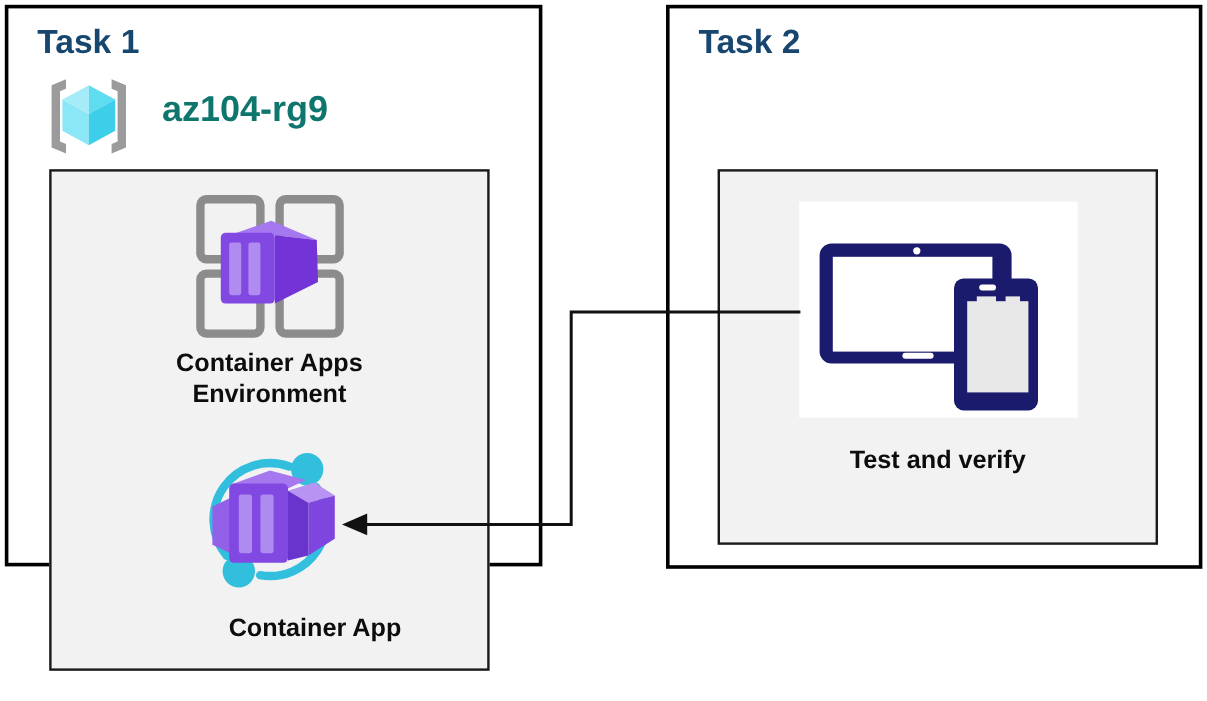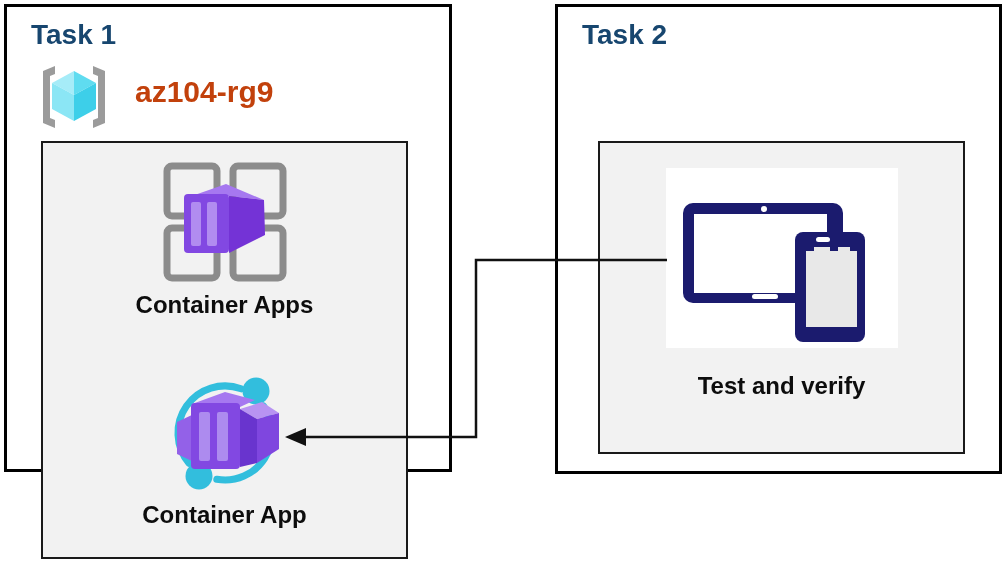--- a/index.html
+++ b/index.html
@@ -18,37 +18,37 @@
 
   .task-title {
     position:absolute; left:24px; top:12px;
     font-size:28px; font-weight:700; color:#17466F;
   }
 
   .rg-row { position:absolute; left:26px; top:54px; height:70px; }
   .rg-icon { position:absolute; left:0; top:2px; }
   .rg-name {
     position:absolute; left:102px; top:14px;
-    font-size:30px; font-weight:700; color:#c2410c; white-space:nowrap;
+    font-size:30px; font-weight:700; color:#0f766e; white-space:nowrap;
   }
 
   .inner-box {
     position:absolute; background:#F2F2F2; border:2px solid #1a1a1a;
   }
   #task1-inner { left:34px; top:134px; width:367px; height:418px; }
   #task2-inner { left:40px;  top:134px; width:367px; height:313px;padding-left:36px; }
 
   .node-label {
     position:absolute; left:0; width:100%; text-align:center;
-    font-size:24px; font-weight:700; color:#0d0d0d; line-height:1.25;
+    font-size:21px; font-weight:700; color:#0d0d0d; line-height:1.25;
   }
   #env-icon   { position:absolute; left:116px; top:15px; }
   #env-label  { top:147px; }
   #app-icon   { position:absolute; left:122px; top:230px; }
-  #app-label  { top:357px; }
+  #app-label  { top:368px;margin-left:38px; }
 
   .device-plate {
     position:absolute; left:66px; top:25px; width:232px; height:180px;
     background:#ffffff;
   }
   #test-label { top:228px; }
 
   #connector-overlay {
     position:absolute; left:0; top:0; width:1006px; height:584px;
     pointer-events:none;
@@ -93,20 +93,21 @@
           <polygon points="27,40 67,26 105,42 70,38" fill="#A678F0"></polygon>
           <polygon points="70,38 105,42 106,77 70,95" fill="#7433D6"></polygon>
           <rect x="25" y="36" width="45" height="59" rx="4" fill="#8248E2"></rect>
           <rect x="32" y="44" width="10" height="44" rx="2" fill="#B18CF0"></rect>
           <rect x="48" y="44" width="10" height="44" rx="2" fill="#B18CF0"></rect>
         </svg>
       </span>
 
       <div class="node-label" id="env-label">
         <div>Container Apps</div>
+        <div>Environment</div>
       </div>
 
       <span id="app-icon">
         <svg width="120" height="120" viewBox="0 0 120 120">
 
           <g fill="none" stroke="#32BEDD" stroke-width="7" stroke-linecap="round">
             <path d="M 98.5,33 A 47,47 0 0 1 51.8,106.3"></path>
             <path d="M 24,90.2 A 47,47 0 0 1 76.1,15.8"></path>
           </g>
 

